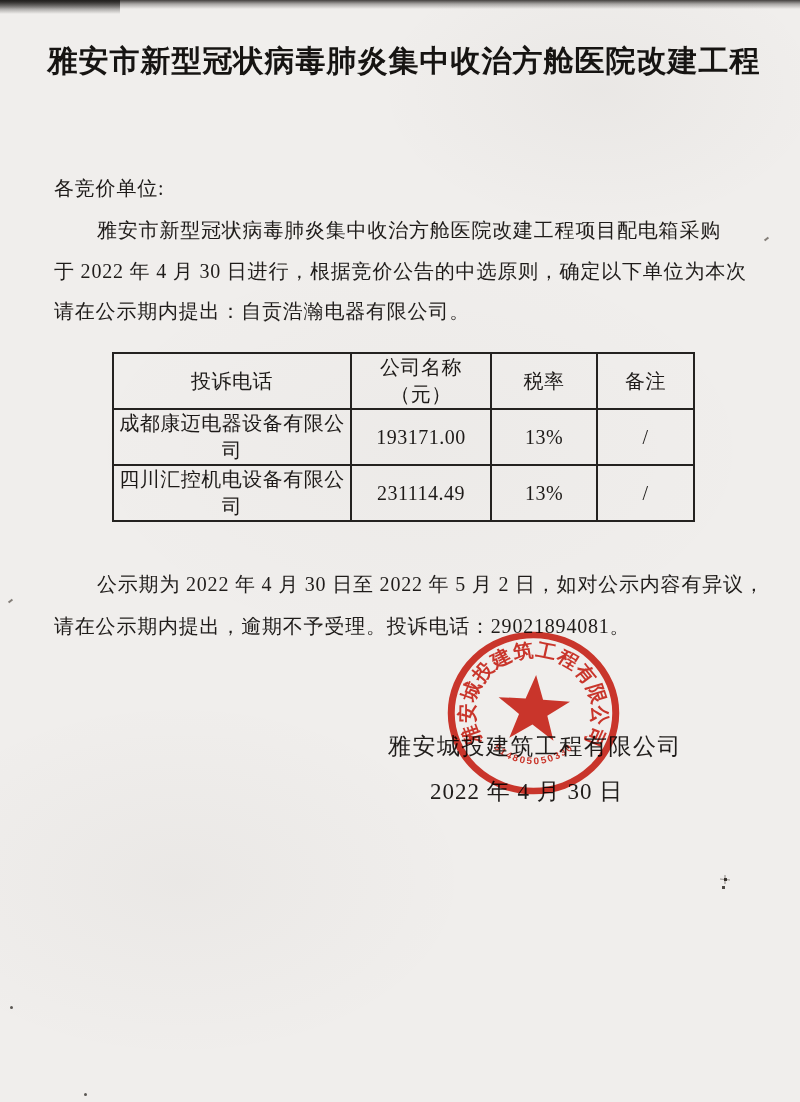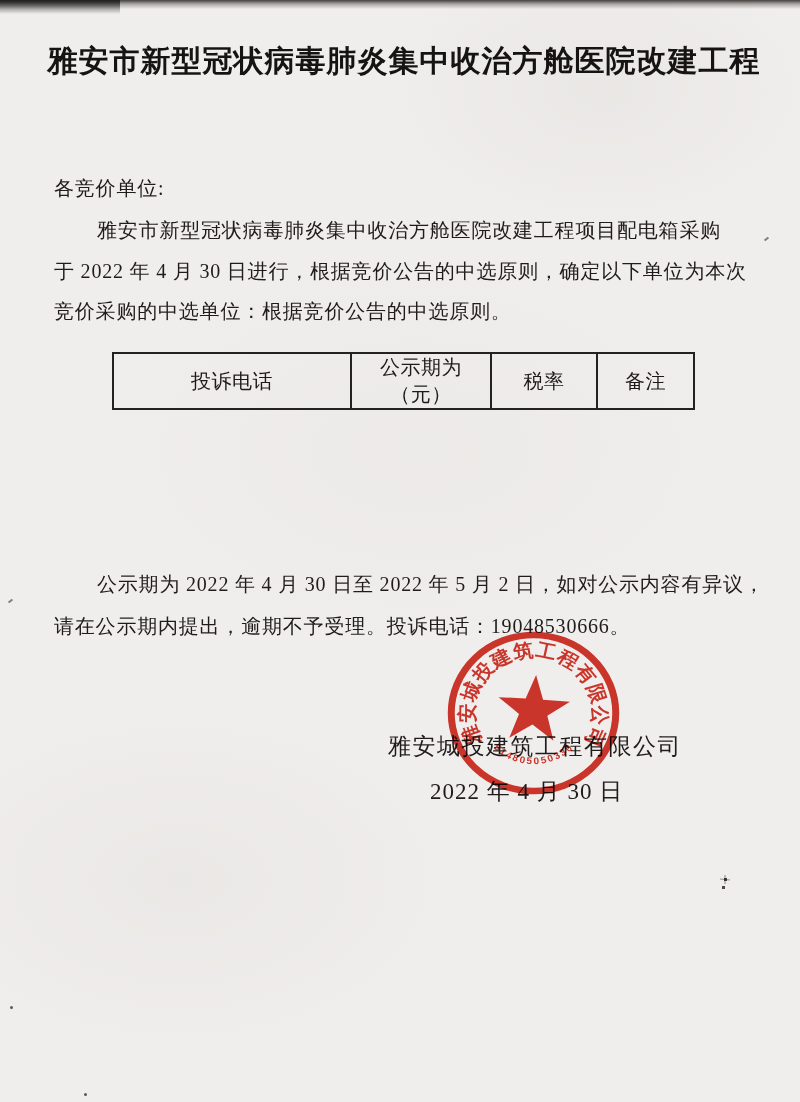--- a/index.html
+++ b/index.html
@@ -84,41 +84,53 @@
   <div class="scan-edge-top-left"></div>
 
   <div class="doc-title">
     <div>雅安市新型冠状病毒肺炎集中收治方舱医院改建工程</div>
   </div>
 
   <div class="line" style="top:174px;">各竞价单位:</div>
 
   <div class="line indent" style="top:216px;">雅安市新型冠状病毒肺炎集中收治方舱医院改建工程项目配电箱采购</div>
   <div class="line" style="top:257px;">于 2022 年 4 月 30 日进行，根据竞价公告的中选原则，确定以下单位为本次</div>
-  <div class="line" style="top:297px;">竞价采购的中选单位：根据竞价公告的中选原则。</div>
+  <div class="line" style="top:297px;">请在公示期内提出：自贡浩瀚电器有限公司。</div>
 
   <table class="bid-table">
     <colgroup>
       <col class="col-company">
         <col class="col-price">
         <col class="col-tax">
         <col class="col-note">
     </colgroup>
     <tbody>
         <tr>
       <th>投诉电话</th>
-      <th>公示期为（元）</th>
+      <th>公司名称（元）</th>
       <th>税率</th>
       <th>备注</th>
+    </tr>
+    <tr>
+      <td>成都康迈电器设备有限公司</td>
+      <td>193171.00</td>
+      <td>13%</td>
+      <td class="slash-cell">/</td>
+    </tr>
+    <tr>
+      <td>四川汇控机电设备有限公司</td>
+      <td>231114.49</td>
+      <td>13%</td>
+      <td class="slash-cell">/</td>
     </tr>
   </tbody>
     </table>
 
   <div class="line indent" style="top:570px;">公示期为 2022 年 4 月 30 日至 2022 年 5 月 2 日，如对公示内容有异议，</div>
-  <div class="line" style="top:612px;">请在公示期内提出，逾期不予受理。投诉电话：19048530666。</div>
+  <div class="line" style="top:612px;">请在公示期内提出，逾期不予受理。投诉电话：29021894081。</div>
 
   <div class="signature-company">雅安城投建筑工程有限公司</div>
   <div class="signature-date">2022 年 4 月 30 日</div>
 
   <svg class="stamp" viewBox="0 0 200 200" preserveAspectRatio="none">
     <defs>
       <path id="arcTop" d="M 41.1,134 A 68,68 0 1 1 158.9,134" fill="none"></path>
       <path id="arcBottom" d="M 52,140 A 64,64 0 0 0 148,140" fill="none"></path>
     </defs>
     <circle cx="100" cy="100" r="94" fill="none" stroke="#d3281c" stroke-width="8"></circle>

